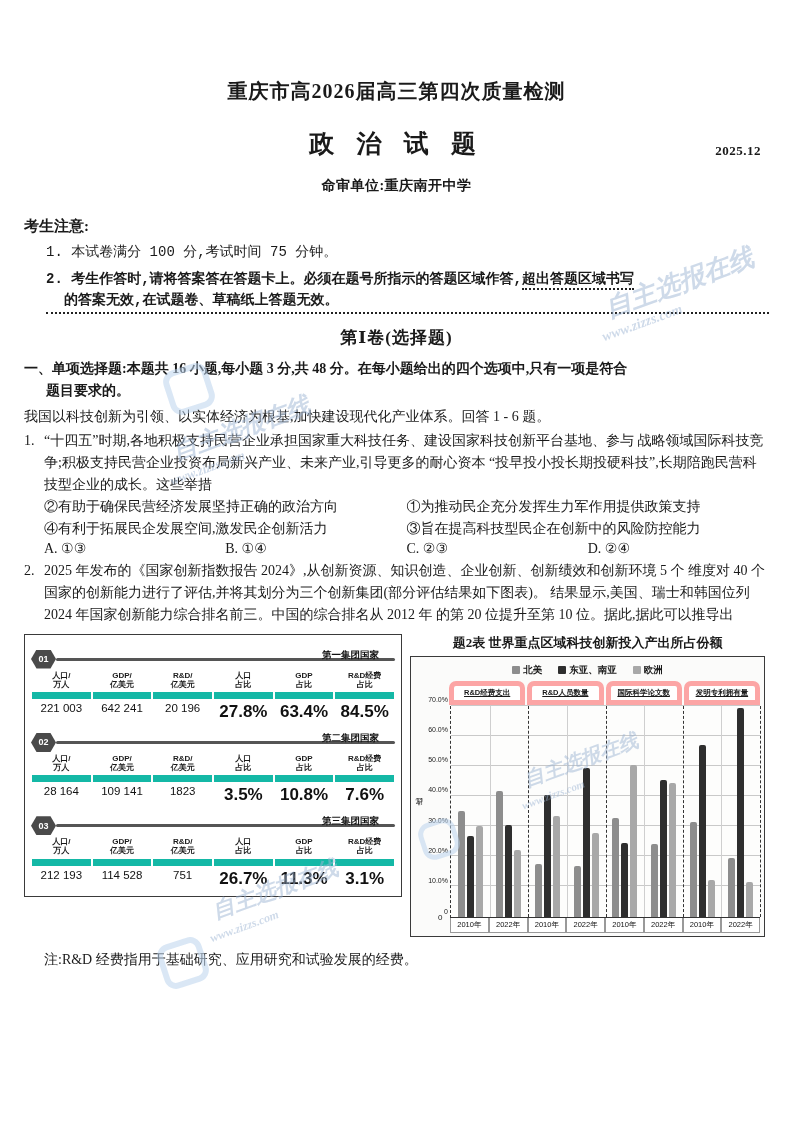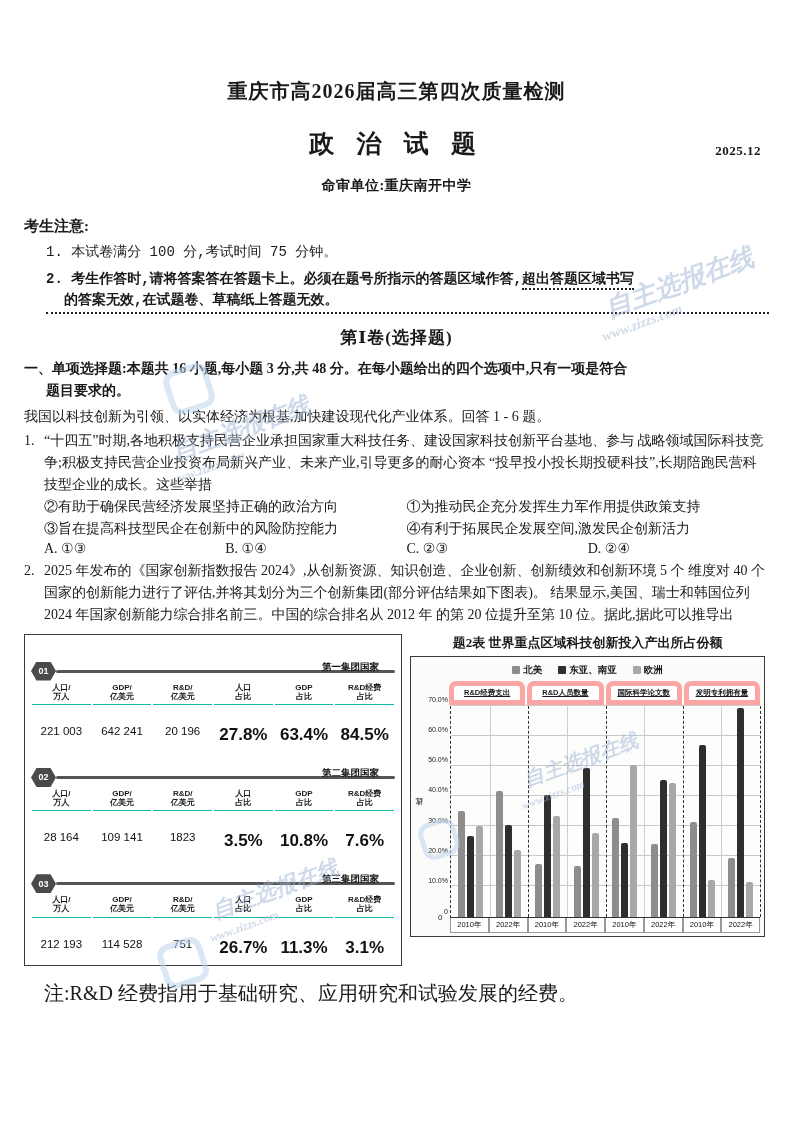--- a/index.html
+++ b/index.html
@@ -57,37 +57,37 @@
   .figs { display:flex; margin-top:8px; gap:8px; align-items:flex-start; }
   .fig-left  { width:378px; }
   .fig-right { width:355px; }
   .fig-cap { text-align:center; font-size:13px; font-weight:700; margin-bottom:4px; }
 
   
   .grp-box { border:1px solid #3a3a3a; background:#fff; padding:4px 6px 7px 6px; }
   .grp { position:relative; margin-top:10px; }
   .grp:first-child { margin-top:4px; }
   .grp-tag { position:absolute; right:16px; top:-1px; font-size:9.5px; font-weight:700; color:#111; }
-  .grp-bar { display:flex; align-items:center; margin-top:23px;text-align:center; }
+  .grp-bar { display:flex; align-items:center; margin-top:11px;text-align:center; }
   .hexnum {
     width:25px; height:19px; background:#4a4a4a; color:#fff;
     font-size:9px; font-weight:700; display:flex; align-items:center; justify-content:center;
     clip-path: polygon(22% 0, 78% 0, 100% 50%, 78% 100%, 22% 100%, 0 50%);
     font-family:"Liberation Sans", sans-serif; flex:none;
   }
   .grp-line { flex:1; height:3px; background:#555; border-radius:2px; }
   .grp-cols { display:flex; margin-top:2px; }
   .gcol { flex:1; text-align:center; padding:0 1px; }
   .gcol .hd {
     font-size:8px; font-weight:700; font-family:"Liberation Sans", sans-serif;
     line-height:1.15; color:#1a1a1a; white-space:pre-line; padding-bottom:3px;
   }
   .gcol .vl {
     font-size:11.5px; font-family:"Liberation Sans", sans-serif;
-    border-top:1px solid #14b8a6; padding-top:20px; color:#111;
+    border-top:7px solid #14b8a6; padding-top:3px; color:#111;
   }
   .gcol.big .vl { font-size:17px; font-weight:700; }
 
   
   .chart-box { border:1px solid #3a3a3a; background:#fbfbfa; padding:4px 4px 3px 4px; }
   .legend { display:flex; justify-content:center; gap:16px; font-size:9.5px; font-weight:700;
             font-family:"Liberation Sans", sans-serif; padding:3px 0 4px 0; }
   .legend span.sw { display:inline-block; width:8px; height:8px; margin-right:3px; vertical-align:-1px; border-radius:1px;}
   .cat-row { display:flex; padding-left:34px; gap:2px; }
   .cat {
@@ -117,21 +117,21 @@
   .grpcell { flex:1; display:flex; align-items:flex-end; justify-content:center; gap:2px; }
   .bar { width:7px; border-radius:2px 2px 0 0; }
   .xaxis-row { display:flex; padding-left:35px; margin-top:0; }
   .xcell {
     flex:1; text-align:center; font-size:7.5px; font-family:"Liberation Sans", sans-serif;
     border:1px solid #999; border-top:none; padding:2px 0; background:#fff; color:#111;
   }
   .zero-lbl { position:absolute; left:14px; bottom:-4px; font-size:8px;
               font-family:"Liberation Sans", sans-serif; }
 
-  .note { font-size:20px; margin-top:14px; padding-left:20px; }
+  .note { font-size:14px; margin-top:14px; padding-left:20px; }
 
   
   .wm { position:absolute; pointer-events:none; user-select:none; z-index:5; }
   .wm-txt {
     color:#9fb6d4; opacity:.5; font-weight:700; font-style:italic;
     font-family:"Liberation Serif", serif; white-space:nowrap;
     transform: rotate(-20deg); transform-origin:left top;
   }
   .wm-logo {
     width:46px; height:46px; border:6px solid #bcd4ec; border-radius:12px;
@@ -172,22 +172,22 @@
     <span class="num">1.</span>
     <span>“十四五”时期,各地积极支持民营企业承担国家重大科技任务、建设国家科技创新平台基地、参与</span>
     <span>战略领域国际科技竞争;积极支持民营企业投资布局新兴产业、未来产业,引导更多的耐心资本</span>
     <span>“投早投小投长期投硬科技”,长期陪跑民营科技型企业的成长。这些举措</span>
   </div>
   <div class="opts2">
     <div>②有助于确保民营经济发展坚持正确的政治方向</div>
     <div>①为推动民企充分发挥生力军作用提供政策支持</div>
   </div>
   <div class="opts2">
+    <div>④有利于拓展民企发展空间,激发民企创新活力</div>
     <div>③旨在提高科技型民企在创新中的风险防控能力</div>
-    <div>④有利于拓展民企发展空间,激发民企创新活力</div>
   </div>
   <div class="opts4">
     <div>A. ①③</div>
     <div>B. ①④</div>
     <div>C. ②③</div>
     <div>D. ②④</div>
   </div>
 
   <div class="q">
     <span class="num">2.</span>

